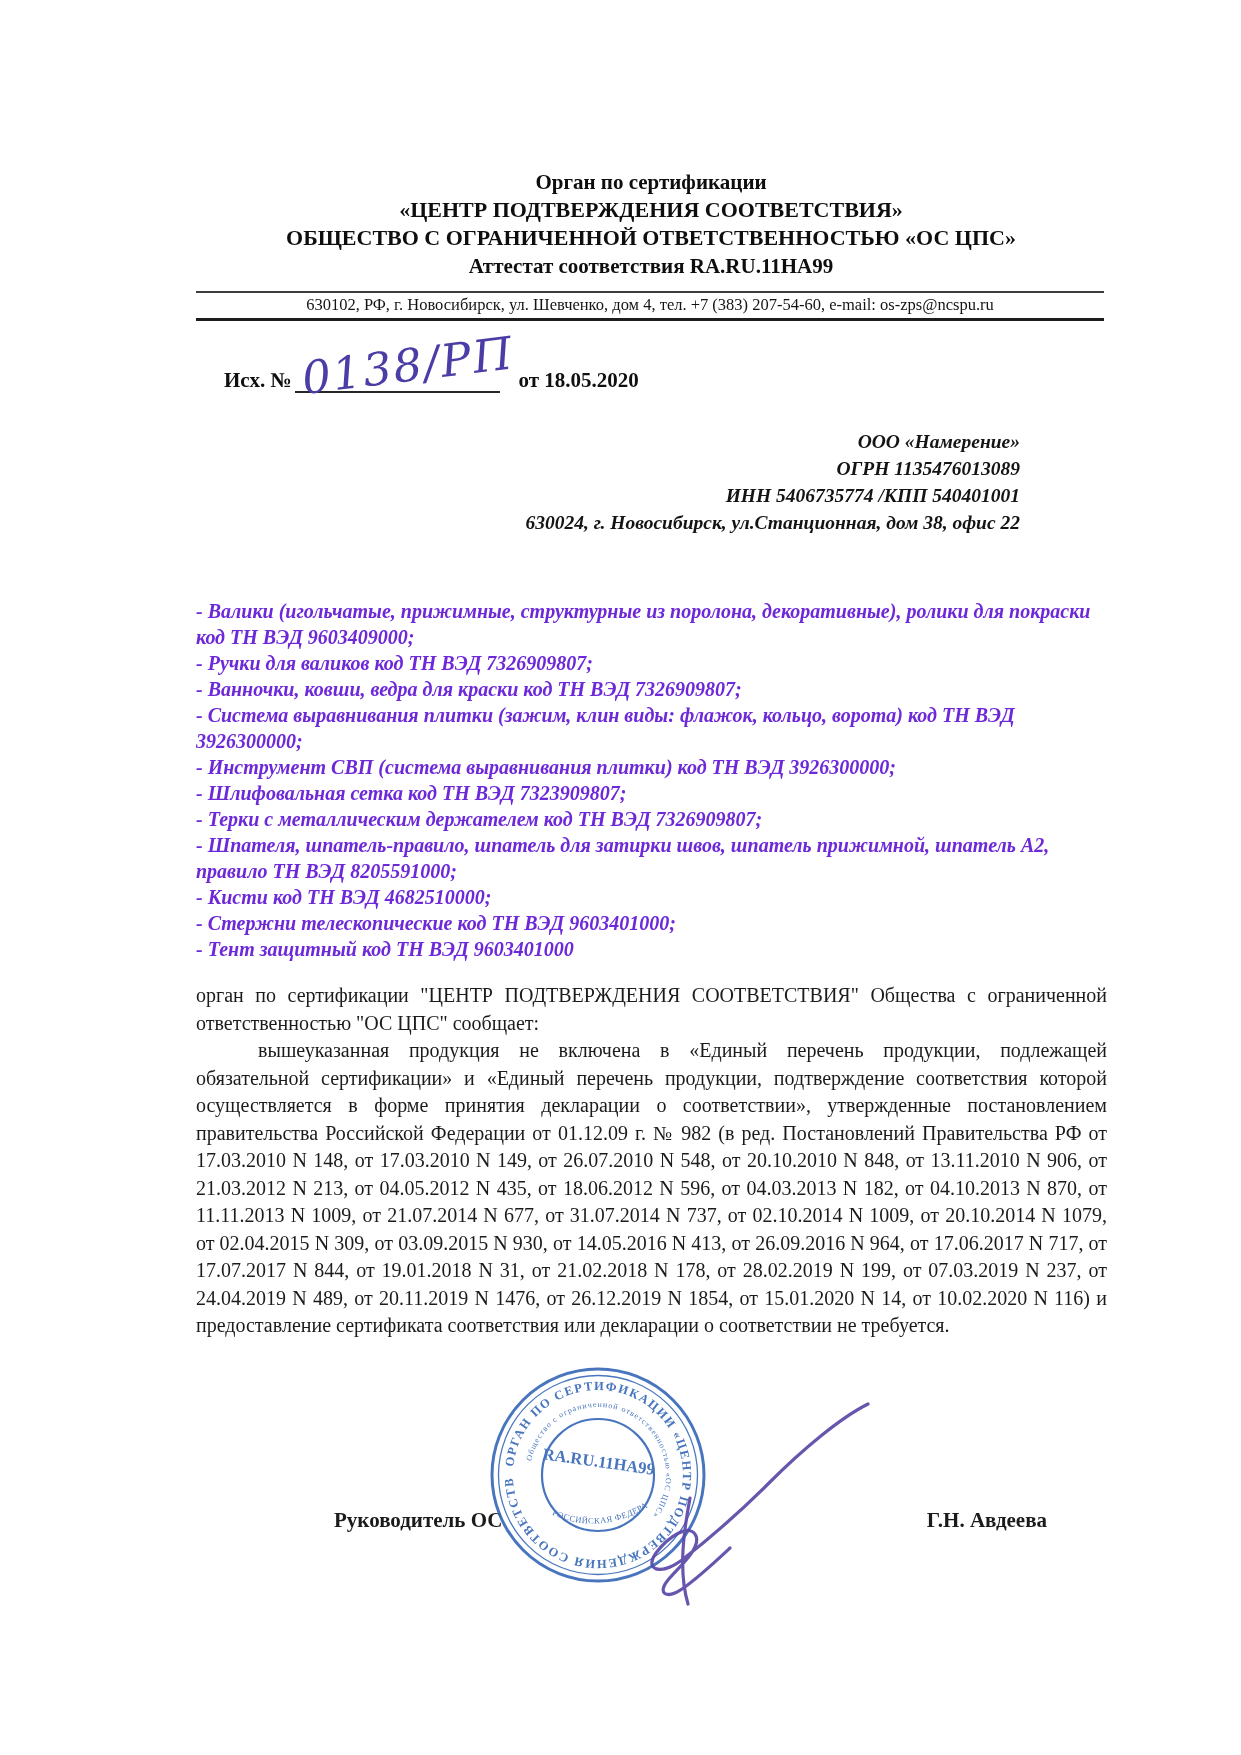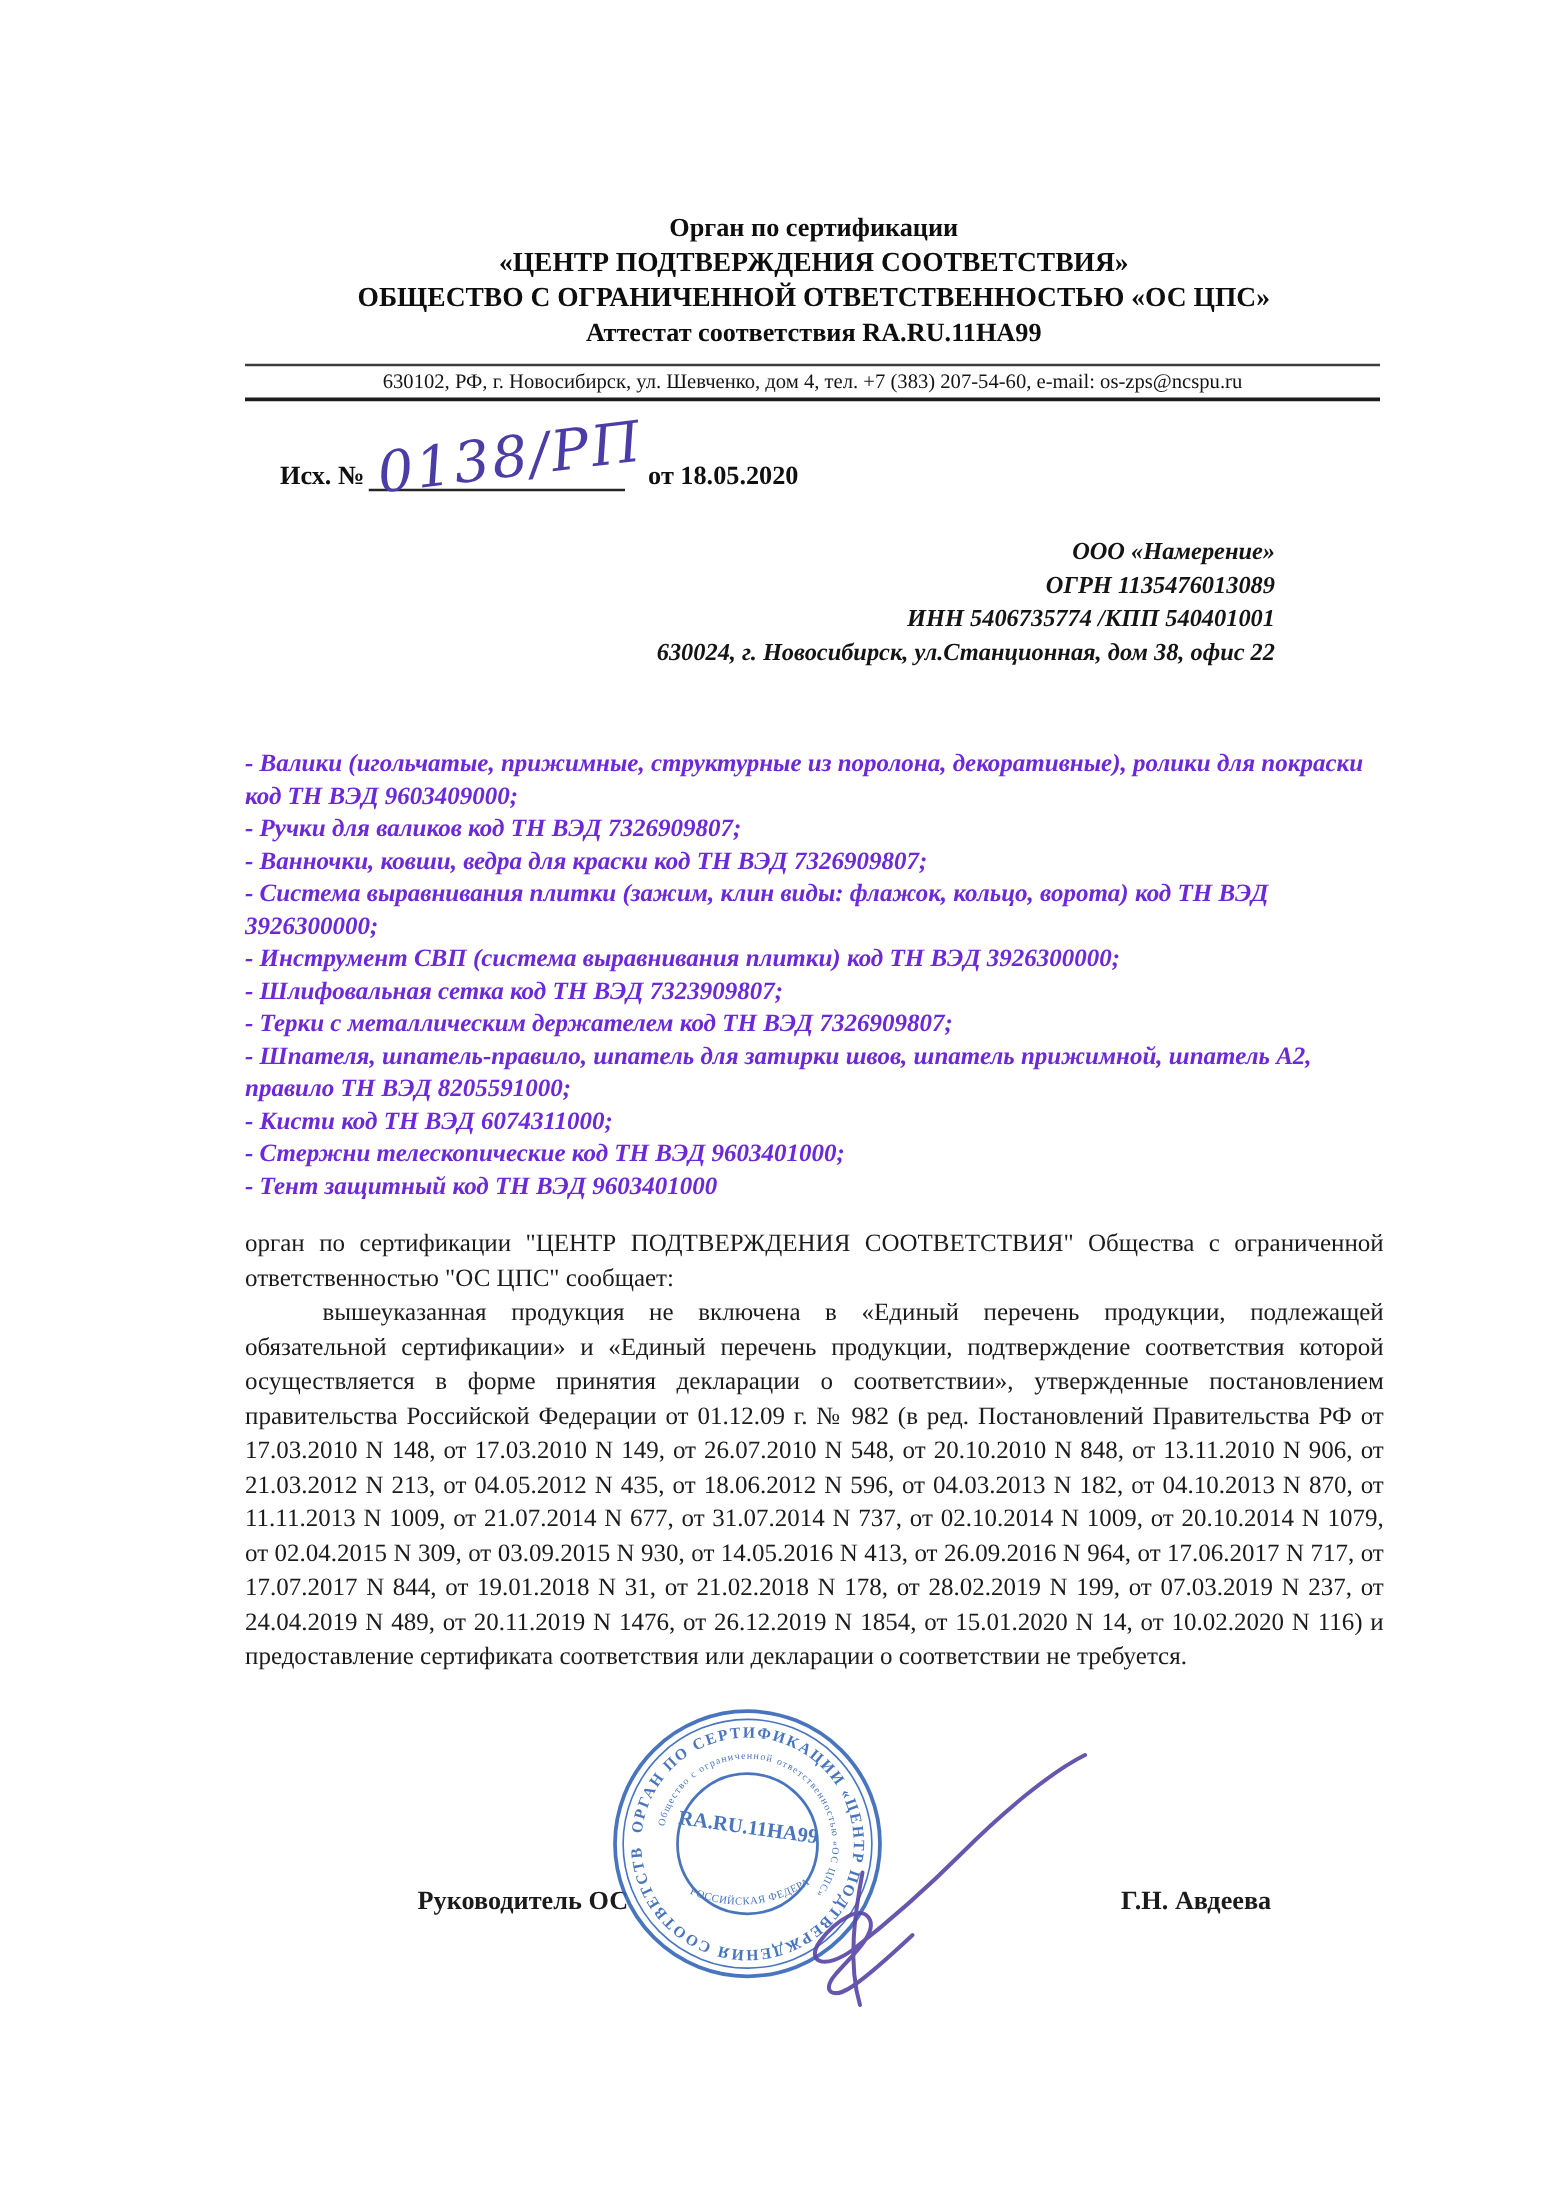--- a/index.html
+++ b/index.html
@@ -36,21 +36,21 @@
   
   .body-text{position:absolute;top:598px;left:196px;width:911px;font-size:20px;line-height:26px;}
   .intro{margin:0;text-indent:62px;}
   .product-list{font-weight:700;font-style:italic;color:#6d28d9;}
   .product-item{margin:0;}
   .statement{margin:20px 0 0 0;text-align:justify;line-height:27.5px;}
   .conclusion{margin:0;text-align:justify;text-indent:62px;line-height:27.5px;}
   
   .sig-row{position:absolute;top:1508px;left:196px;width:911px;display:flex;justify-content:space-between;}
   .sig-left{margin-left:138px;font-weight:700;font-size:21px;}
-  .sig-right{margin-right:90px;font-weight:700;font-size:21px;}
+  .sig-right{margin-right:60px;font-weight:700;font-size:21px;}
   
   .stamp{position:absolute;left:486px;top:1363px;width:224px;height:224px;opacity:.88;}
   .scribble{position:absolute;left:540px;top:1390px;width:340px;height:230px;opacity:.92;}
 </style>
 </head>
 <body>
 
 <div class="page">
 
   <div class="org-header">
@@ -80,21 +80,21 @@
   <div class="body-text">
     <div class="product-list">
       <div class="product-item">- Валики (игольчатые, прижимные, структурные из поролона, декоративные), ролики для покраски код ТН ВЭД 9603409000;</div>
       <div class="product-item">- Ручки для валиков код ТН ВЭД 7326909807;</div>
       <div class="product-item">- Ванночки, ковши, ведра для краски код ТН ВЭД 7326909807;</div>
       <div class="product-item">- Система выравнивания плитки (зажим, клин виды: флажок, кольцо, ворота) код ТН ВЭД 3926300000;</div>
       <div class="product-item">- Инструмент СВП (система выравнивания плитки) код ТН ВЭД 3926300000;</div>
       <div class="product-item">- Шлифовальная сетка код ТН ВЭД 7323909807;</div>
       <div class="product-item">- Терки с металлическим держателем код ТН ВЭД 7326909807;</div>
       <div class="product-item">- Шпателя, шпатель-правило, шпатель для затирки швов, шпатель прижимной, шпатель А2, правило ТН ВЭД 8205591000;</div>
-      <div class="product-item">- Кисти код ТН ВЭД 6074311000;</div>
+      <div class="product-item">- Кисти код ТН ВЭД 4682510000;</div>
       <div class="product-item">- Стержни телескопические код ТН ВЭД 9603401000;</div>
       <div class="product-item">- Тент защитный код ТН ВЭД 9603401000</div>
     </div>
     <p class="statement">орган по сертификации "ЦЕНТР ПОДТВЕРЖДЕНИЯ СООТВЕТСТВИЯ" Общества с ограниченной ответственностью "ОС ЦПС" сообщает:</p>
     <p class="conclusion">вышеуказанная продукция не включена  в «Единый перечень продукции, подлежащей обязательной сертификации» и «Единый перечень продукции, подтверждение соответствия которой осуществляется в форме принятия декларации о соответствии», утвержденные постановлением правительства Российской Федерации от 01.12.09 г. № 982 (в ред. Постановлений Правительства РФ от 17.03.2010 N 148, от 17.03.2010 N 149, от 26.07.2010 N 548, от 20.10.2010 N 848, от 13.11.2010 N 906, от 21.03.2012 N 213, от 04.05.2012 N 435, от 18.06.2012 N 596, от 04.03.2013 N 182, от 04.10.2013 N 870, от 11.11.2013 N 1009, от 21.07.2014 N 677, от 31.07.2014 N 737, от 02.10.2014 N 1009, от 20.10.2014 N 1079, от 02.04.2015 N 309, от 03.09.2015 N 930, от 14.05.2016 N 413, от 26.09.2016 N 964, от 17.06.2017 N 717, от 17.07.2017 N 844, от 19.01.2018 N 31, от 21.02.2018 N 178, от 28.02.2019 N 199, от 07.03.2019 N 237, от 24.04.2019 N 489, от 20.11.2019 N 1476, от 26.12.2019 N 1854, от 15.01.2020 N 14, от 10.02.2020 N 116) и предоставление сертификата соответствия или декларации о соответствии не требуется.</p>
   </div>
 
   <div class="sig-row">
     <span class="sig-left">Руководитель ОС</span>
     <span class="sig-right">Г.Н. Авдеева</span>

